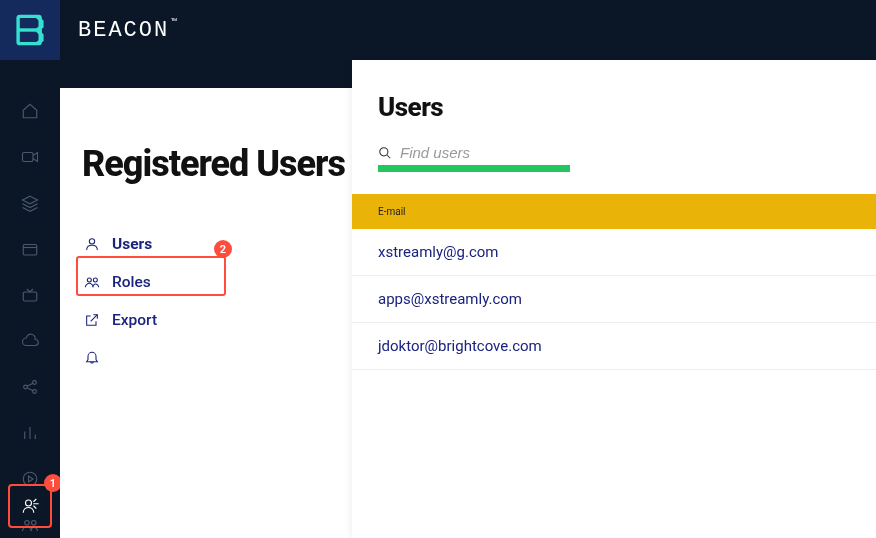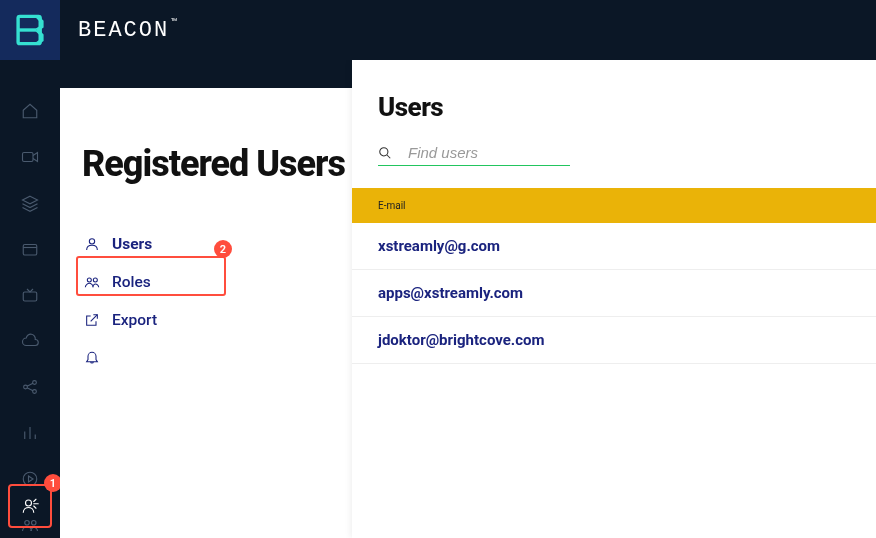--- a/index.html
+++ b/index.html
@@ -24,27 +24,27 @@
   .menu { display:flex; flex-direction:column; gap:12px; }
   .menu-item { display:flex; align-items:center; gap:12px; color:#1a237e; font-size:15.5px; font-weight:500; cursor:pointer; padding:4px 2px; }
   .menu-item svg { width:16px; height:16px; stroke:#1a237e; fill:none; stroke-width:1.6; }
   .menu-item.selected { font-weight:700; }
   .menu-select-box { position:absolute; border:2px solid #ff4d3d; border-radius:3px; top:256px; left:76px; width:150px; height:40px; pointer-events:none; }
   .badge.b2 { top:240px; left:214px; z-index:6; }
   
   .main { position:absolute; top:60px; left:352px; right:0; bottom:0; background:#fff; padding:32px 0 0 0; box-shadow:-2px 0 6px rgba(0,0,0,0.06); }
   .main-inner { padding-left:26px; padding-right:0; }
   .main-title { font-size:26px; font-weight:800; color:#111; letter-spacing:-0.5px; margin-bottom:22px; }
-  .search-row { display:flex; align-items:center; gap:16px; border-bottom:1px solid #22c55e; width:192px; padding-bottom:4px; margin-bottom:22px; }
+  .search-row { display:flex; align-items:center; gap:8px; border-bottom:7px solid #22c55e; width:192px; padding-bottom:4px; margin-bottom:22px; }
   .search-row svg { width:14px; height:14px; stroke:#333; fill:none; stroke-width:1.8; }
   .search-input { border:none; outline:none; font-size:15px; color:#333; width:160px; background:transparent; font-style:italic; }
   .search-input::placeholder { color:#999; font-style:italic; }
   .table { width:100%; }
   .thead { background:#eab308; padding:12px 26px; font-size:10px; color:#222; }
-  .trow { padding:14px 26px; border-bottom:1px solid #eee; font-size:15px; font-weight:700; color:#1a237e; cursor:pointer; }
+  .trow { padding:14px 26px; border-bottom:1px solid #eee; font-size:15px; font-weight:400; color:#1a237e; cursor:pointer; }
   
   .logo-b { width:34px; height:34px; }
 </style>
 </head>
 <body>
 
 <div class="app">
 
   <div class="header">
     <div class="logo-box">

